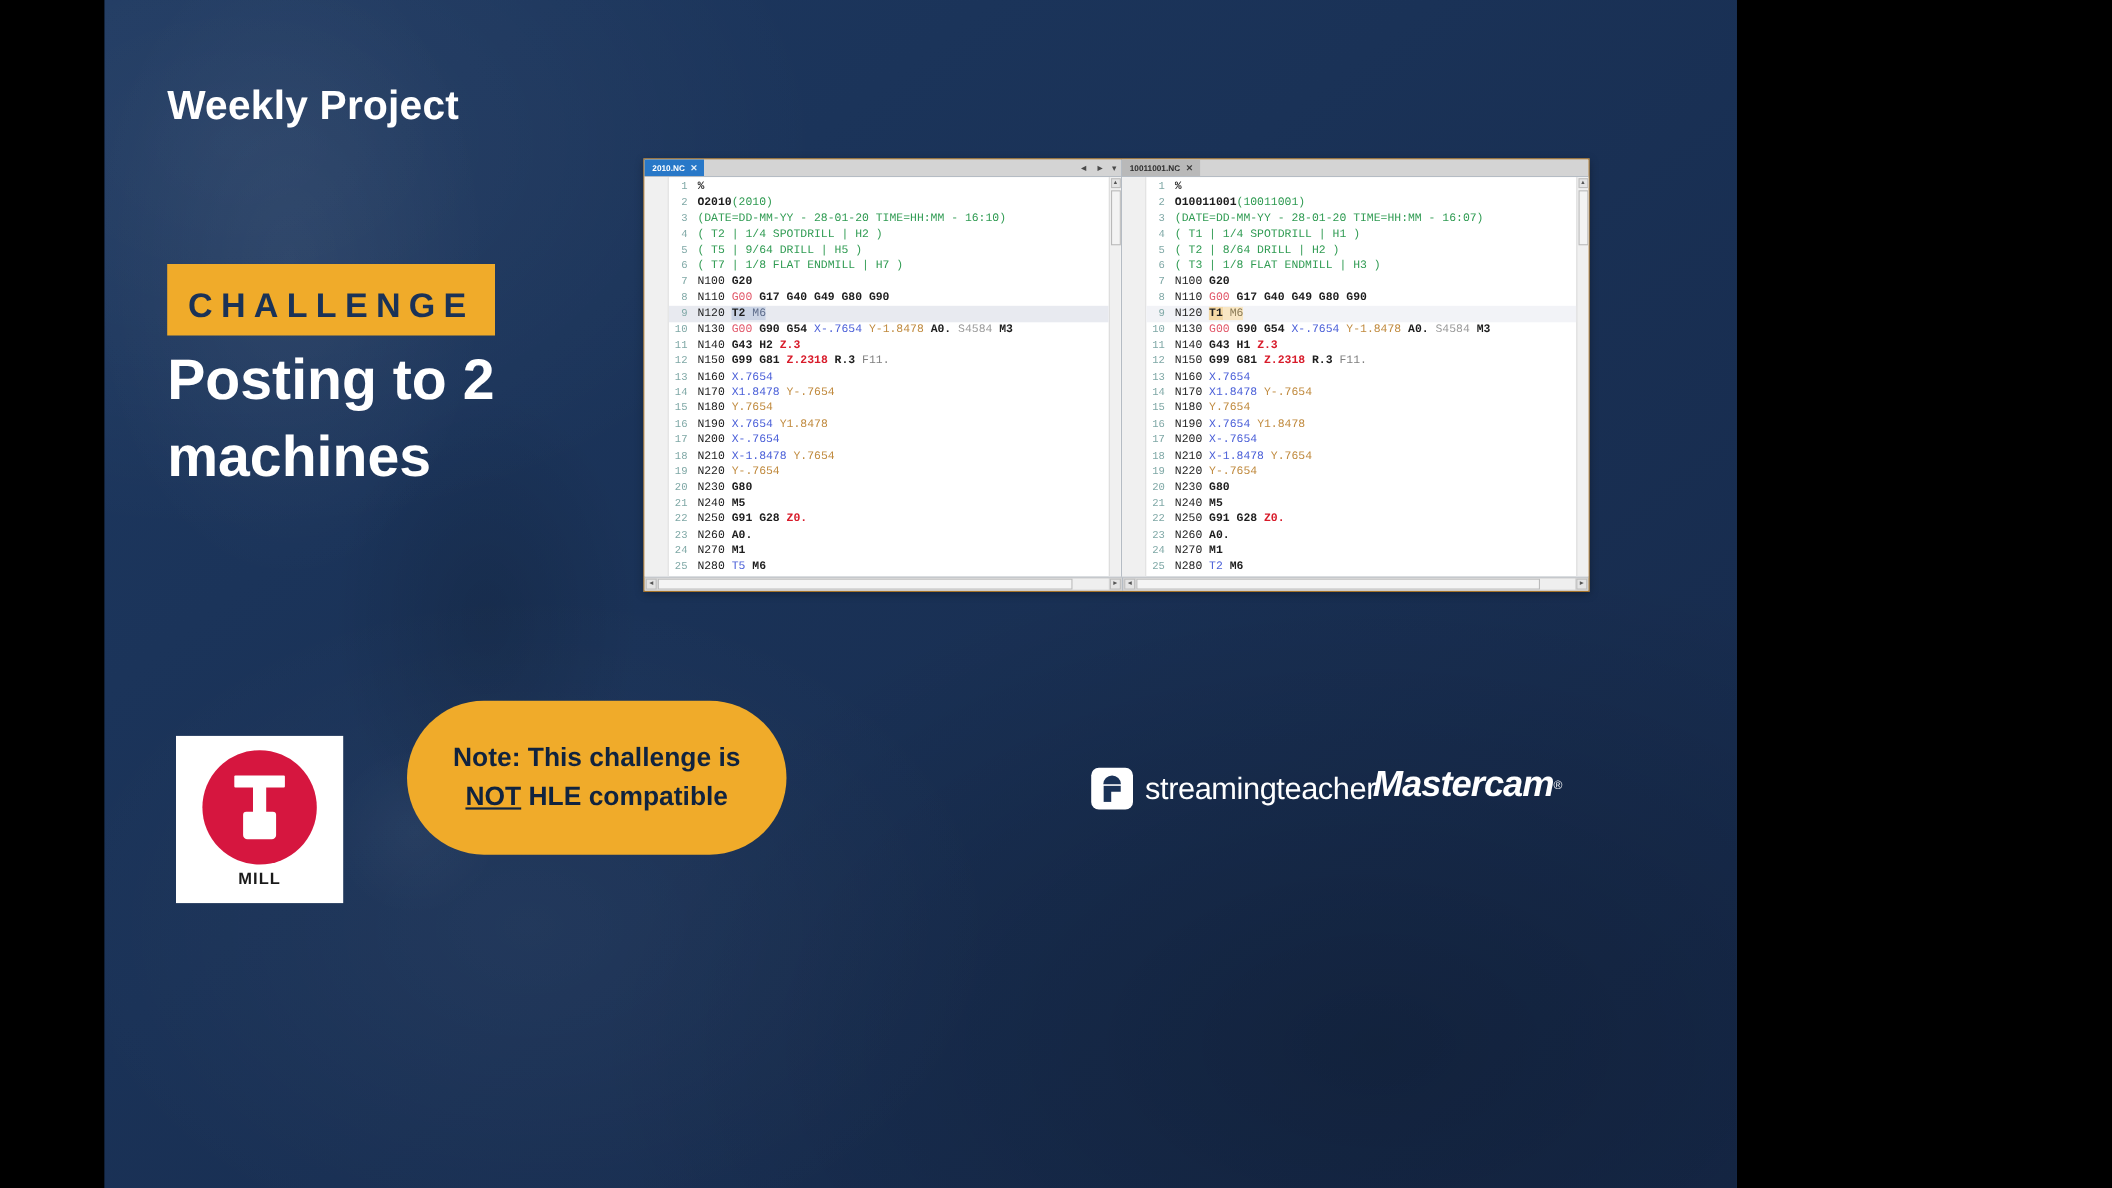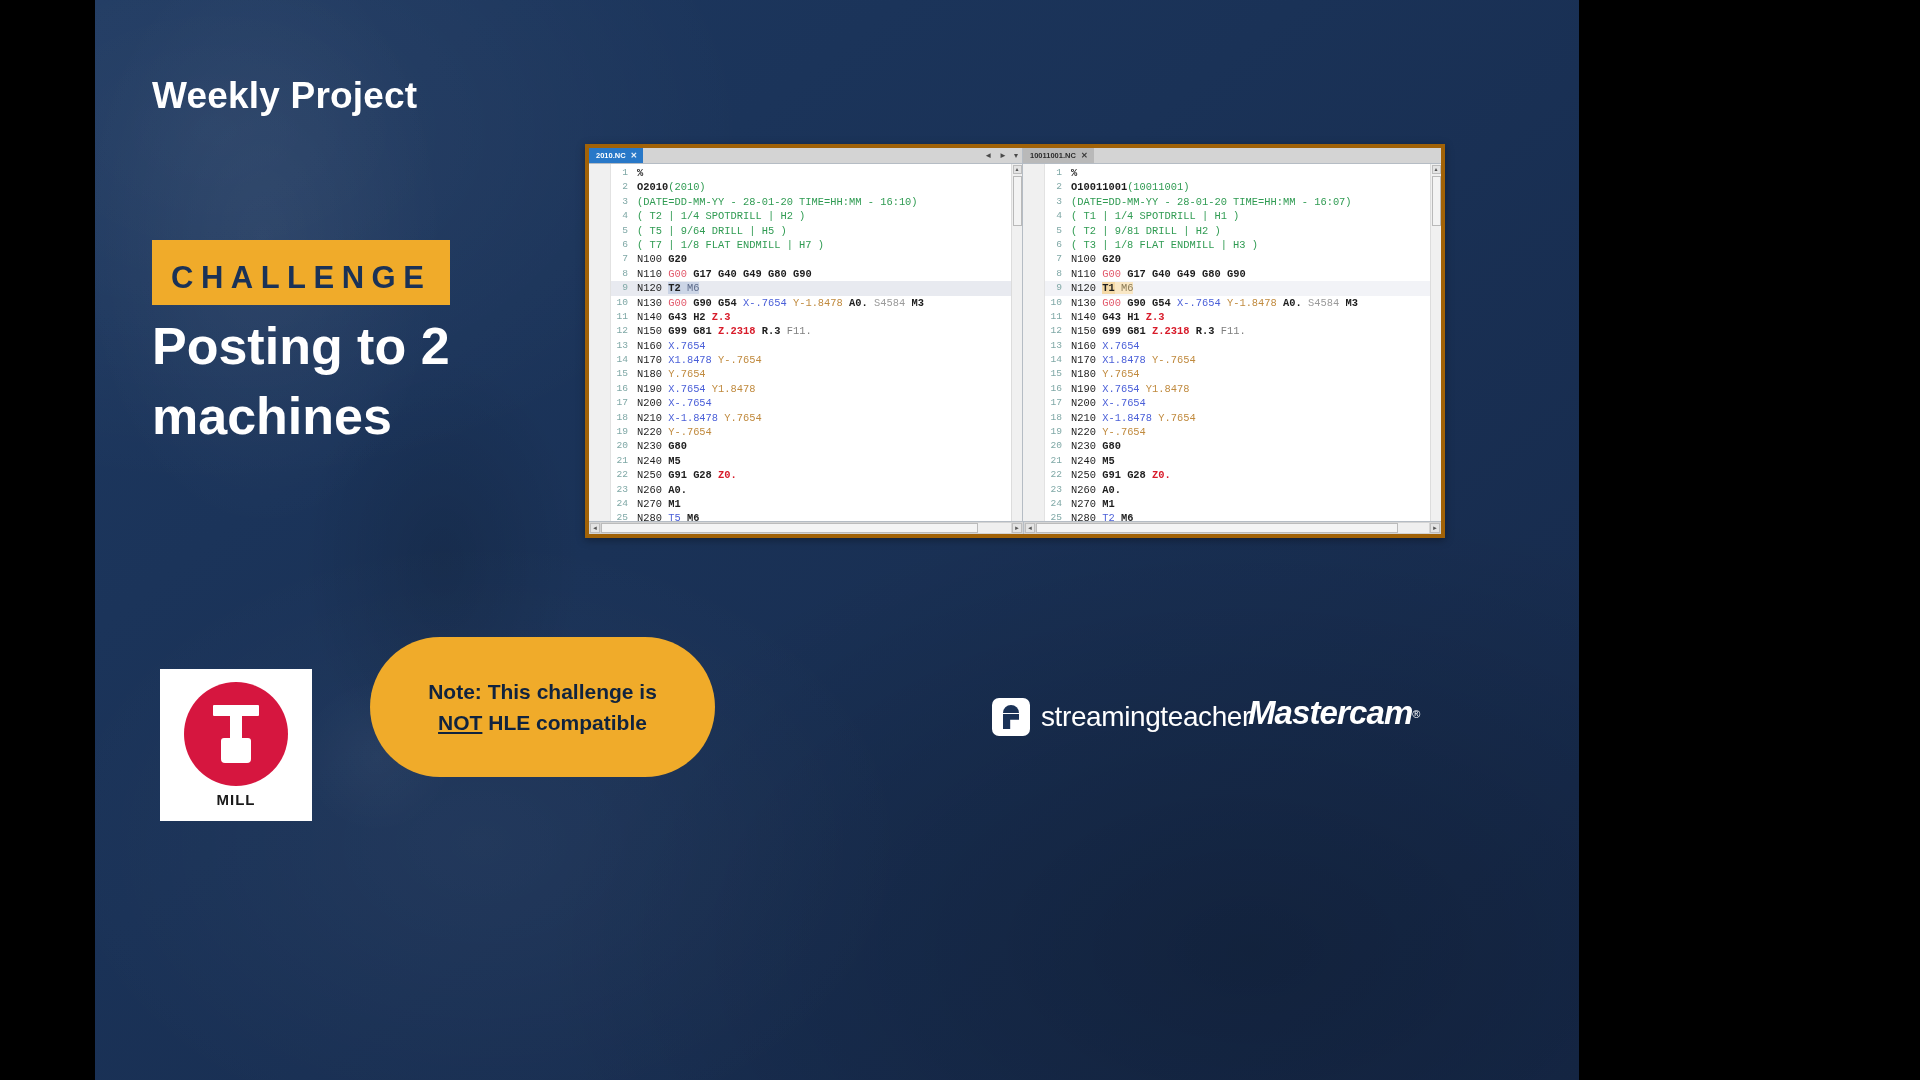--- a/index.html
+++ b/index.html
@@ -103,21 +103,21 @@
 
   
   #note-bubble {
     position: absolute; left: 275px; top: 637px;
     width: 345px; height: 140px;
     background: #f0ab2a;
     border-radius: 70px;
     display: flex; flex-direction: column;
     align-items: center; justify-content: center;
     color: #10233f;
-    font-size: 21px; font-weight: bold;
+    font-size: 24px; font-weight: bold;
     line-height: 1.5; text-align: center;
   }
   #note-line-2 { }
   #note-not { text-decoration: underline; }
 
   
   #streamingteacher-logo {
     position: absolute; left: 897px; top: 698px;
     display: flex; align-items: center; gap: 11px;
   }
@@ -150,21 +150,21 @@
   #mastercam-tm {
     color: #ffffff; font-size: 11px; vertical-align: super;
     font-style: normal; font-weight: normal;
   }
 
   
   #editor-window {
     position: absolute; left: 490px; top: 144px;
     width: 860px; height: 394px;
     background: #d9d9d9;
-    border: 4px solid #a16207;
+    border: 1px solid #a16207;
     box-shadow: 0 2px 8px rgba(0,0,0,0.35);
     display: flex; flex-direction: column;
   }
   .panes { display: flex; flex: 1; min-height: 0; }
   .pane { display: flex; flex-direction: column; min-width: 0; }
   .pane.left  { width: 434px; border-right: 1px solid #b5bcc4; }
   .pane.right { flex: 1; }
 
   .tabstrip {
     height: 16px; background: #d4d4d4;
@@ -445,21 +445,21 @@
                   <div class="code-line">
                     <span class="lineno">3</span>
                     <span class="codetext"><span class="tk-comment">(DATE=DD-MM-YY - 28-01-20 TIME=HH:MM - 16:07)</span></span>
                   </div>
                   <div class="code-line">
                     <span class="lineno">4</span>
                     <span class="codetext"><span class="tk-comment">( T1 | 1/4 SPOTDRILL | H1 )</span></span>
                   </div>
                   <div class="code-line">
                     <span class="lineno">5</span>
-                    <span class="codetext"><span class="tk-comment">( T2 | 9/81 DRILL | H2 )</span></span>
+                    <span class="codetext"><span class="tk-comment">( T2 | 8/64 DRILL | H2 )</span></span>
                   </div>
                   <div class="code-line">
                     <span class="lineno">6</span>
                     <span class="codetext"><span class="tk-comment">( T3 | 1/8 FLAT ENDMILL | H3 )</span></span>
                   </div>
                   <div class="code-line">
                     <span class="lineno">7</span>
                     <span class="codetext"><span class="tk-nword">N100 </span><span class="tk-plain">G20</span></span>
                   </div>
                   <div class="code-line">

